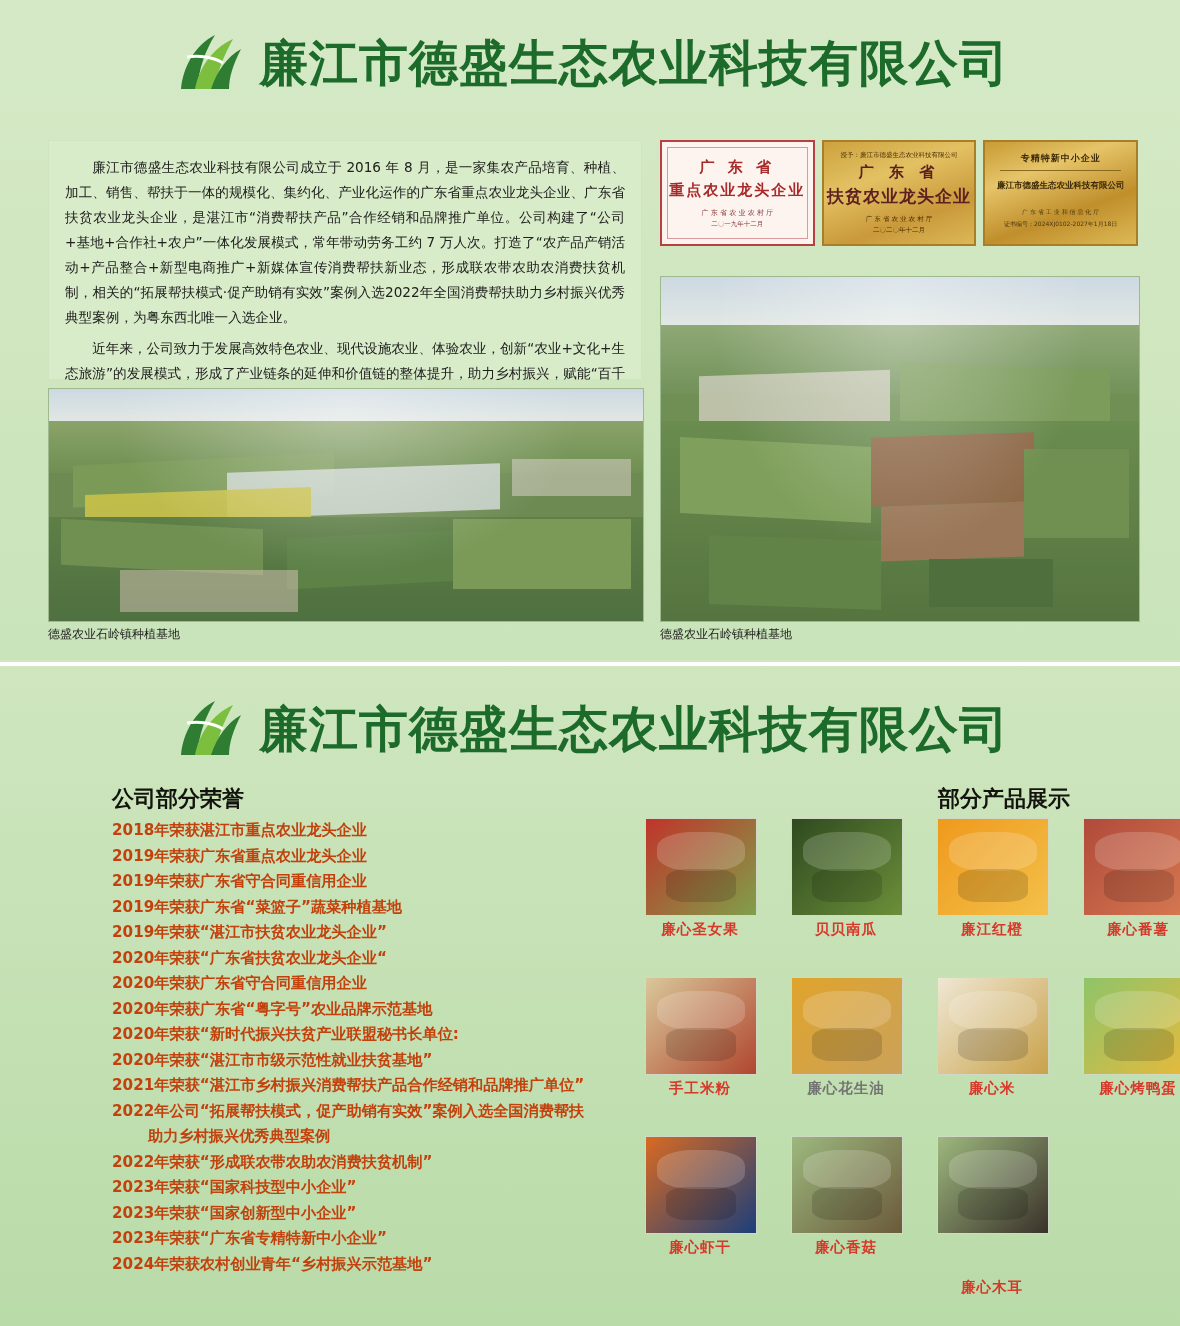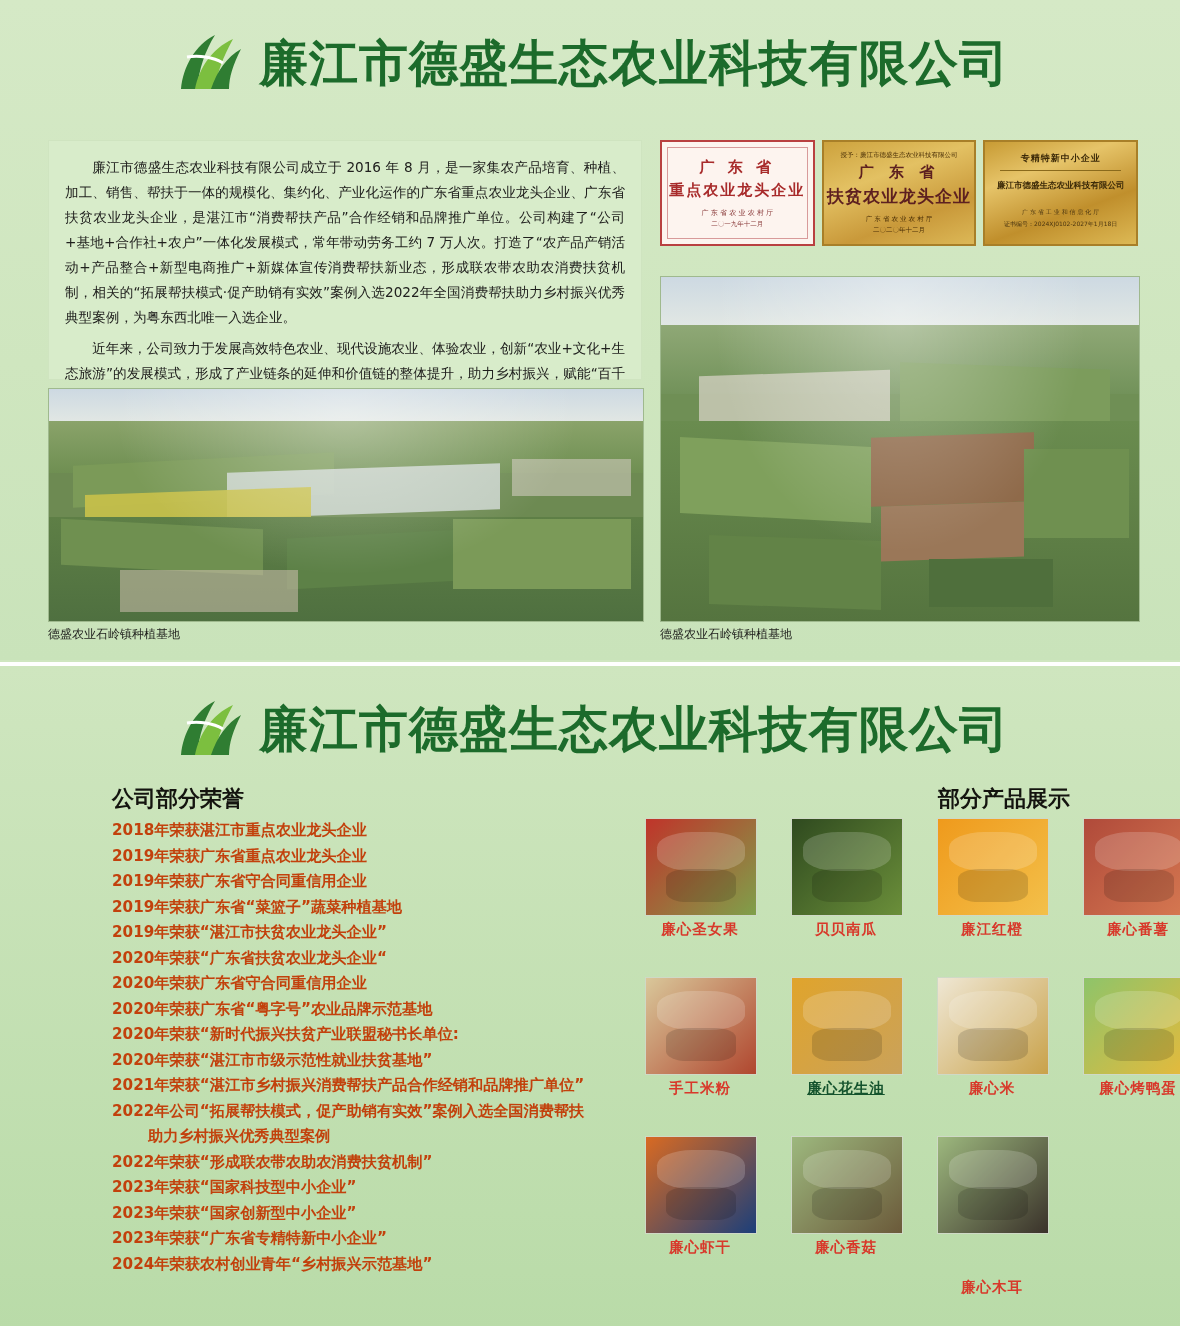--- a/index.html
+++ b/index.html
@@ -284,21 +284,21 @@
           <div class="swatch" style="left: 10%; top: 14%; width: 80%; height: 40%; border-radius: 40%; background: rgba(255, 255, 255, 0.18);"></div>
           <div class="swatch" style="left: 18%; top: 52%; width: 64%; height: 34%; border-radius: 30%; background: rgba(0, 0, 0, 0.14);"></div>
         </div>
         <div class="plabel" style="color: rgb(216, 56, 42);">手工米粉</div>
       </div>
       <div class="pcell">
         <div class="pimg" style="background: linear-gradient(135deg, rgb(224, 164, 44) 0%, rgb(202, 162, 90) 100%);">
           <div class="swatch" style="left: 10%; top: 14%; width: 80%; height: 40%; border-radius: 40%; background: rgba(255, 255, 255, 0.18);"></div>
           <div class="swatch" style="left: 18%; top: 52%; width: 64%; height: 34%; border-radius: 30%; background: rgba(0, 0, 0, 0.14);"></div>
         </div>
-        <div class="plabel" style="color: #14532d; text-decoration: underline;">廉心花生油</div>
+        <div class="plabel" style="color: #737373;">廉心花生油</div>
       </div>
       <div class="pcell">
         <div class="pimg" style="background: linear-gradient(135deg, rgb(239, 231, 212) 0%, rgb(201, 162, 74) 100%);">
           <div class="swatch" style="left: 10%; top: 14%; width: 80%; height: 40%; border-radius: 40%; background: rgba(255, 255, 255, 0.18);"></div>
           <div class="swatch" style="left: 18%; top: 52%; width: 64%; height: 34%; border-radius: 30%; background: rgba(0, 0, 0, 0.14);"></div>
         </div>
         <div class="plabel" style="color: rgb(216, 56, 42);">廉心米</div>
       </div>
       <div class="pcell">
         <div class="pimg" style="background: linear-gradient(135deg, rgb(142, 196, 106) 0%, rgb(232, 185, 58) 100%);">

